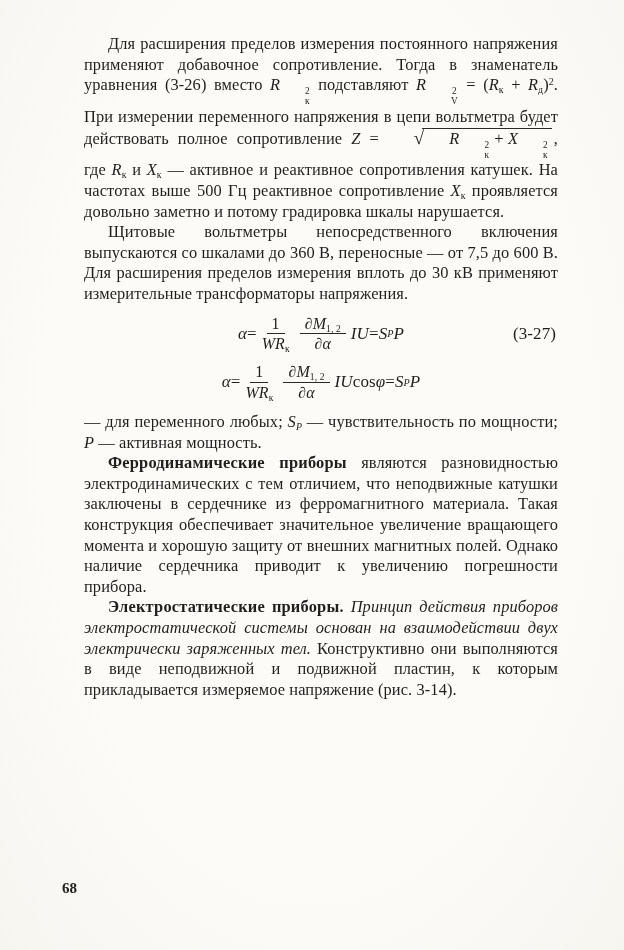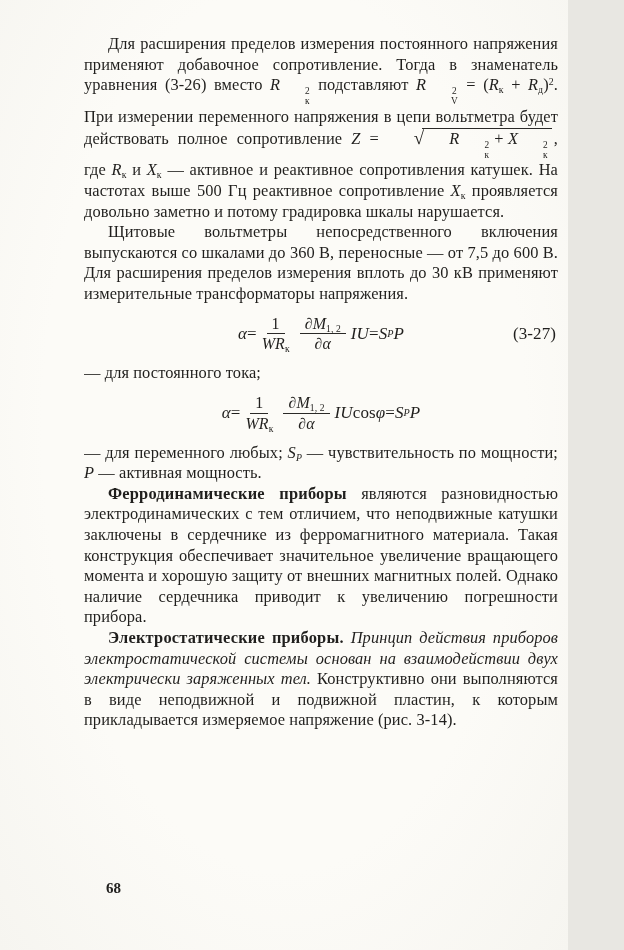--- a/index.html
+++ b/index.html
@@ -2,21 +2,21 @@
 <html><head>
 <meta charset="utf-8">
 <style>
   html,body{margin:0;padding:0;}
   body{
     width:624px;height:950px;overflow:hidden;
     background:#e8e7e2;
     font-family:"Liberation Serif","DejaVu Serif",serif;
   }
   .page{
-    position:relative;width:568px;height:950px;
+    position:relative;width:624px;height:950px;
     background:radial-gradient(ellipse at 50% 45%, #fcfbf7 60%, #f6f5f0 100%);
     color:#201f1d;
   }
   .text-column{
     position:absolute;left:84px;top:34px;width:474px;height:900px;
     font-size:16.4px;line-height:20.6px;
     text-align:justify;letter-spacing:0.1px;overflow:hidden;
   }
   .para{margin:0;}
   .indent{text-indent:24px;}
@@ -40,21 +40,21 @@
     margin:0 5px;line-height:1.12;font-size:94%;
   }
   .frac .num{padding:0 5px 1px;border-bottom:1px solid #2a2927;}
   .frac .den{padding-top:1px;}
   .eqnum{position:absolute;right:2px;top:50%;transform:translateY(-50%);text-align:right;}
   .sqrt{display:inline-flex;align-items:flex-start;margin:0 2px;}
   .sqrt .sign{font-size:1.15em;line-height:1.05;margin-right:-2px;}
   .sqrt .radicand{border-top:1px solid #2a2927;padding:0 3px;}
   .footer-page-number{
     position:absolute;left:62px;top:880px;
-    font-size:15px;font-weight:700;color:#232220;margin-left:44px;
+    font-size:15px;font-weight:700;color:#232220;
   }
 </style>
 </head>
 <body>
 
 <div class="page">
   <div class="text-column">
       <div class="para indent"><span>Для расширения пределов измерения постоянного напряжения применяют добавочное сопротивление. Тогда в знаменатель уравнения (3-26) вместо </span><span class="i">R</span><span class="stack">
           <span>2</span>
           <span>к</span>
@@ -86,21 +86,20 @@
           </span>
           <span> </span>
           <span class="i">IU</span>
           <span> = </span>
           <span class="i">S</span>
           <span class="i sub">P</span>
           <span class="i">P</span>
         </span>
         <span class="eqnum">(3-27)</span>
       </div>
-      <div class="para"><span>— для постоянного тока;</span></div>
       <div class="eq">
         <span class="eq-body">
           <span class="i">α</span>
           <span> = </span>
           <span class="frac">
             <span class="num"><span>1</span></span>
             <span class="den"><span class="i">W</span><span class="i">R</span><span class="sub">к</span></span>
           </span>
           <span class="frac">
             <span class="num"><span class="i">∂M</span><span class="sub">1, 2</span></span>

